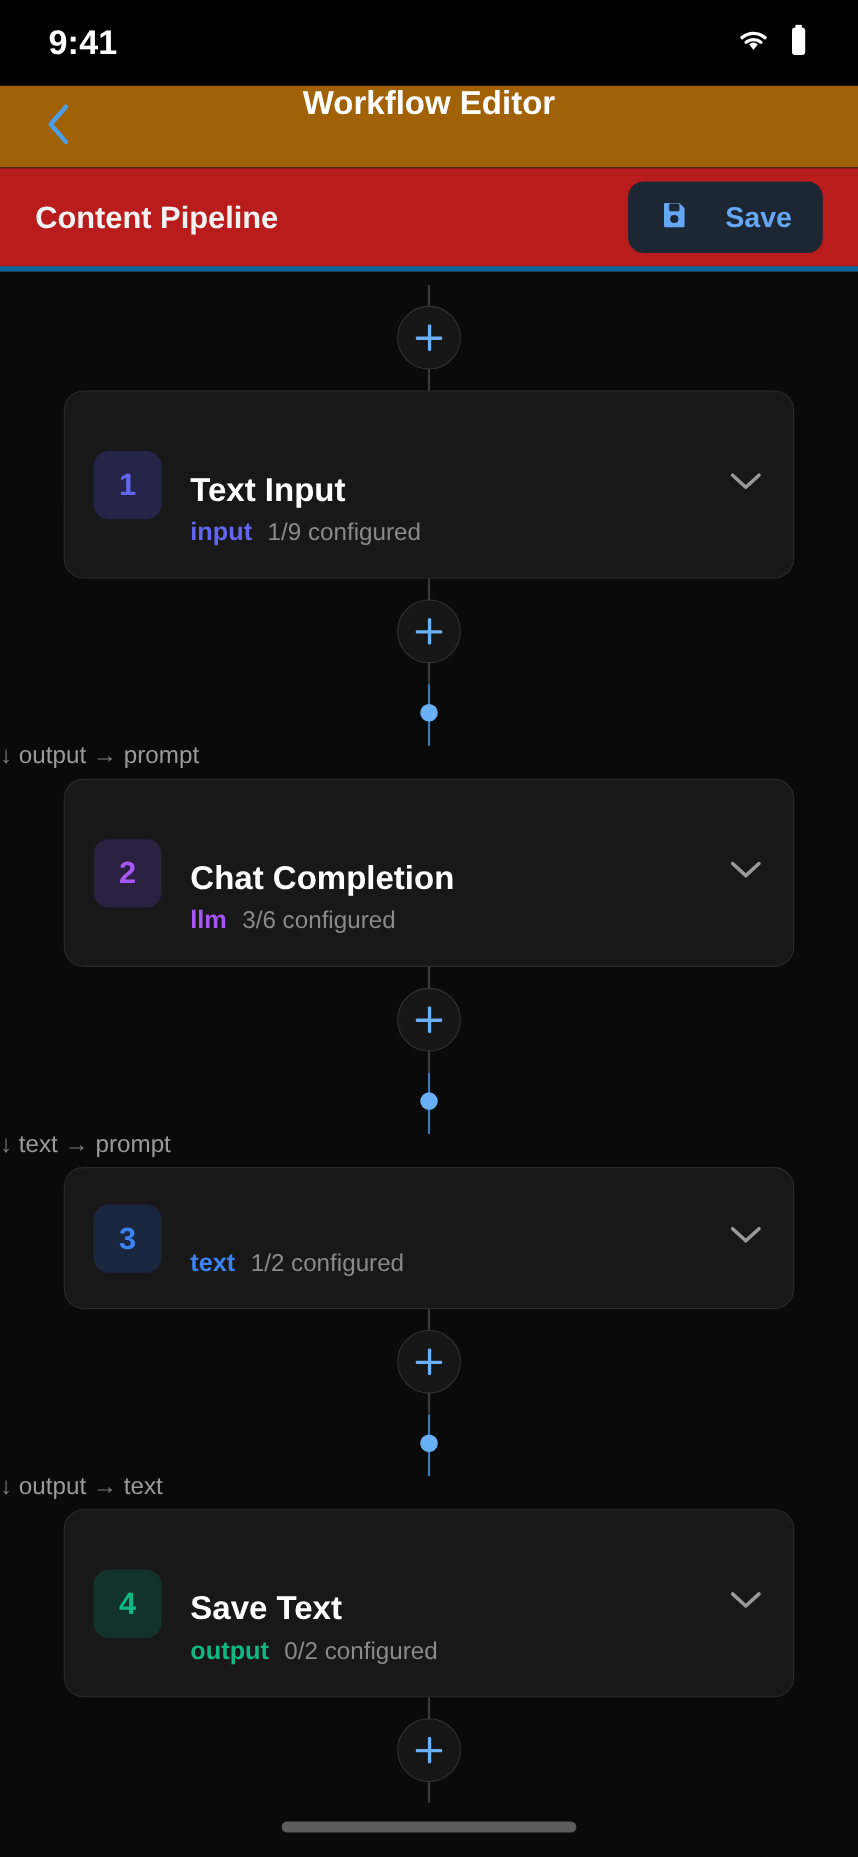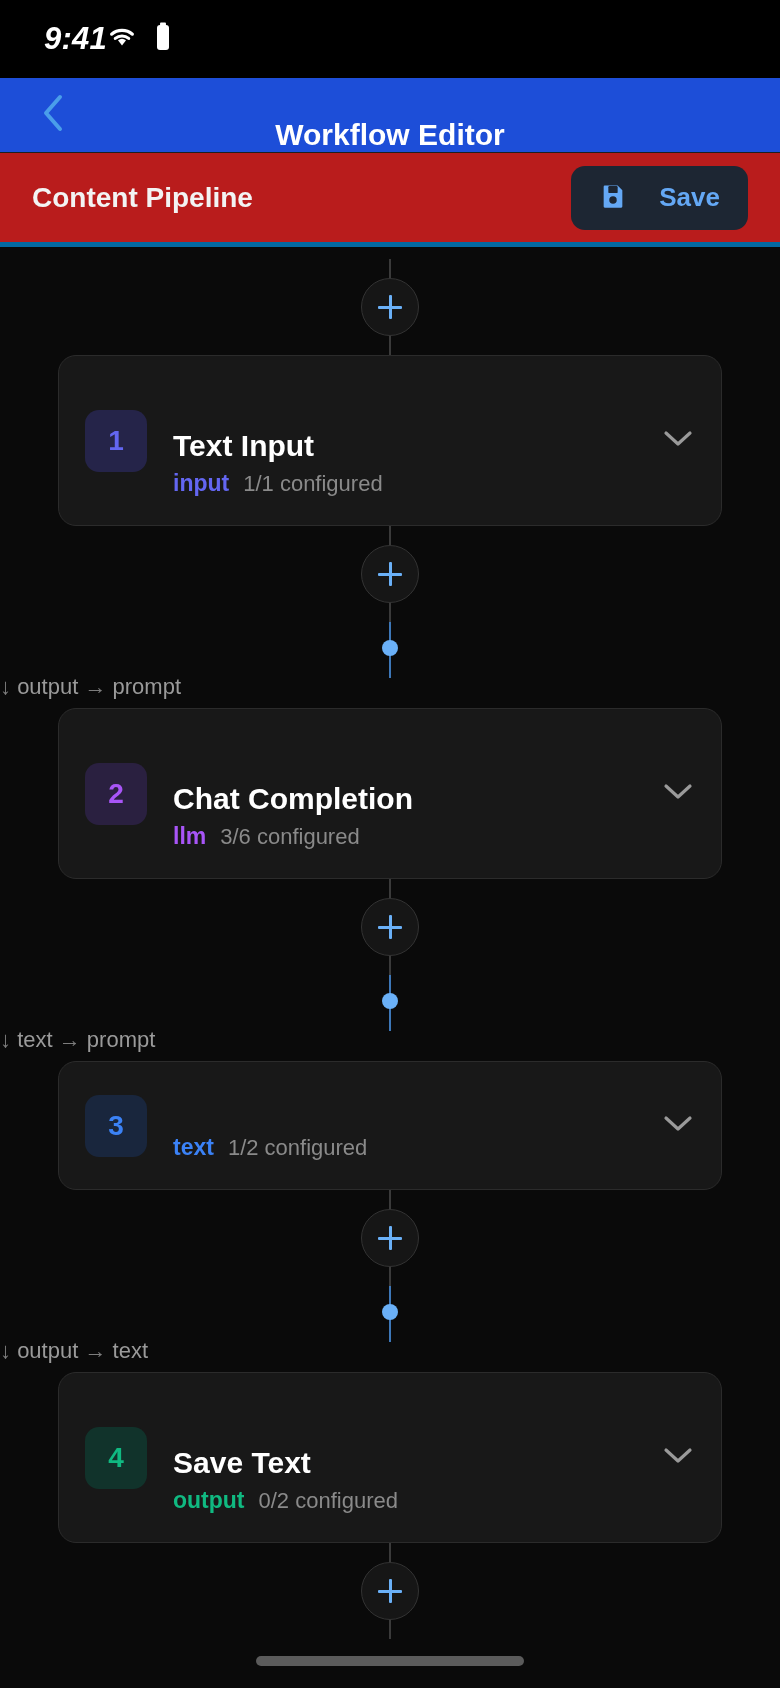--- a/index.html
+++ b/index.html
@@ -20,45 +20,45 @@
     display: flex;
     flex-direction: column;
   }
 
   
   .status-bar {
     height: 78px;
     background: #000000;
     display: flex;
     align-items: center;
+    justify-content: space-between;
     padding: 0 46px 0 44px;
     flex: 0 0 auto;
-    font-style: italic;
   }
   .status-time {
     color: #ffffff;
     font-size: 31px;
     font-weight: bold;
     letter-spacing: 0.2px;
   }
   .status-right {
     display: flex;
     align-items: center;
     gap: 18px;
   }
   .wifi-icon { display:block; }
   .battery-icon { display:block; }
 
   
   .nav-bar {
     height: 74px;
-    background: #1d4ed8;
-    position: relative;
-    display: flex;
-    align-items: flex-end;
+    background: #a16207;
+    position: relative;
+    display: flex;
+    align-items: flex-start;
     justify-content: center;
     flex: 0 0 auto;
   }
   .nav-back {
     position: absolute;
     left: 30px;
     top: 50%;
     transform: translateY(-50%);
     width: 46px;
     height: 46px;
@@ -326,21 +326,21 @@
           <span class="plus-v"></span>
         </div>
       </div>
 
       <div class="node-card">
         <div class="node-badge" style="background:#252449;color:#6366f1">1</div>
         <div class="node-body">
           <div class="node-title">Text Input</div>
           <div class="node-meta">
             <span class="node-type" style="color:#6366f1">input</span>
-            <span class="node-config">1/1 configured</span>
+            <span class="node-config">1/9 configured</span>
           </div>
         </div>
         <div class="chev">
           <span>
             <svg width="30" height="18" viewBox="0 0 30 18">
               <path d="M3 3 L15 14 L27 3" stroke="#9a9a9a" stroke-width="3.2" fill="none" stroke-linecap="round" stroke-linejoin="round"></path>
             </svg>
           </span>
         </div>
       </div>

